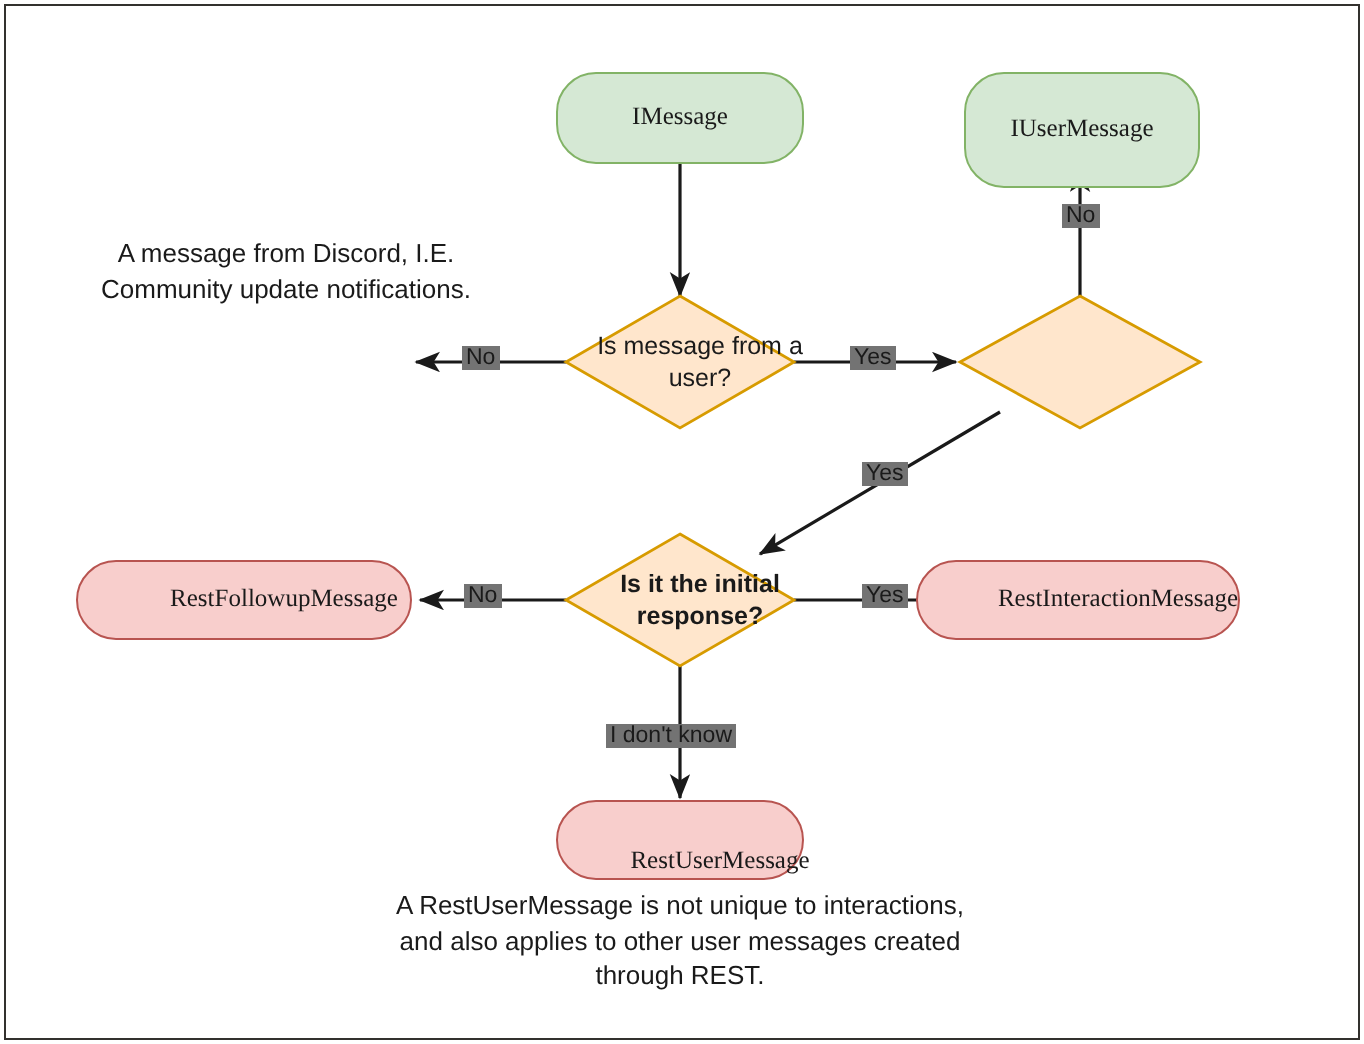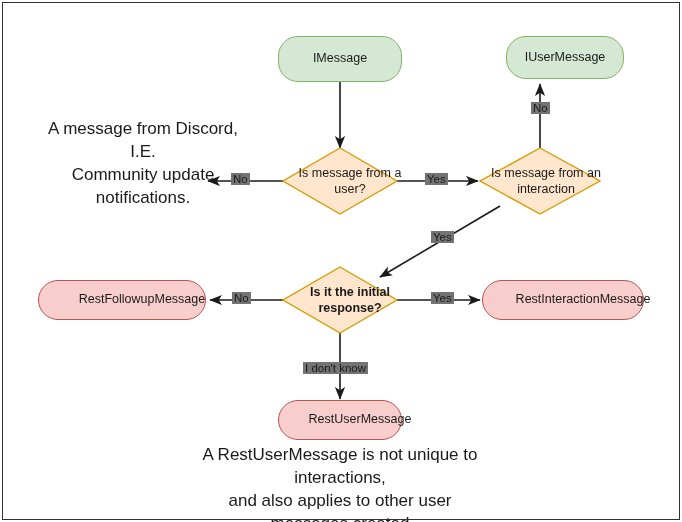--- a/index.html
+++ b/index.html
@@ -44,20 +44,21 @@
     align-items: center;
     justify-content: center;
     text-align: center;
     font-size: 12.5px;
     color: #1a1a1a;
     line-height: 1.25;
   }
   .box {
     border-radius: 20px;
     border: 1.2px solid;
+    font-family: Liberation Serif, serif;
   }
   .green {
     background: #d5e8d4;
     border-color: #82b366;
   }
   .red {
     background: #f8cecc;
     border-color: #b85450;
     padding-left: 40px;
   }
@@ -75,21 +76,21 @@
     justify-content: center;
     text-align: center;
     font-size: 12.5px;
     color: #1a1a1a;
     line-height: 1.3;
     pointer-events: none;
   }
   .note {
     position: absolute;
     text-align: center;
-    font-size: 17px;
+    font-size: 13px;
     color: #1a1a1a;
     line-height: 1.35;
     white-space: pre-line;
   }
   .edge-label {
     position: absolute;
     font-size: 11.5px;
     color: #1a1a1a;
     background: #737373;
     padding: 0 2px;
@@ -150,44 +151,41 @@
 
     <g>
       <polygon points="340,267 397,300 340,333 283,300" fill="#ffe6cc" stroke="#d79b00" stroke-width="1.4"></polygon>
     </g>
   </svg>
 
   <div class="node box green" style="left:278px; top:36px; width:124px; height:46px;">
     <span>IMessage</span>
   </div>
 
-  <div class="node box green" style="left:506px; top:36px; width:118px; height:43px;">
+  <div class="node box green" style="left:482px; top:36px; width:118px; height:58px;">
     <span>IUserMessage</span>
   </div>
 
 
   <div class="node box red" style="left:38px; top:280px; width:168px; height:40px;">
     <span>RestFollowupMessage</span>
   </div>
 
-  <div class="node box red" style="left:482px; top:280px; width:162px; height:40px;">
+  <div class="node box red" style="left:458px; top:280px; width:162px; height:40px;">
     <span>RestInteractionMessage</span>
   </div>
 
-  <div class="node box red" style="left:278px; top:400px; width:124px; height:40px;">
+  <div class="node box red" style="left:278px; top:400px; width:124px; height:40px;align-items:flex-end;">
     <span>RestUserMessage</span>
   </div>
 
   <div class="diamond-wrap" style="left:283px; top:148px; width:114px; height:66px;">
     <div class="diamond-label" style="padding:0 10px;">Is message from a user?</div>
   </div>
 
-  <div class="diamond-wrap" style="left:480px; top:148px; width:120px; height:66px;">
-    <div class="diamond-label" style="padding:0 6px;">Is message from an interaction</div>
-  </div>
 
   <div class="diamond-wrap" style="left:283px; top:267px; width:114px; height:66px;">
     <div class="diamond-label" style="padding:0 10px;font-weight:bold;">Is it the initial response?</div>
   </div>
 
   <div class="edge-label" style="left:231px; top:173px;">No</div>
 
   <div class="edge-label" style="left:425px; top:173px;">Yes</div>
 
   <div class="edge-label" style="left:531px; top:102px;">No</div>

